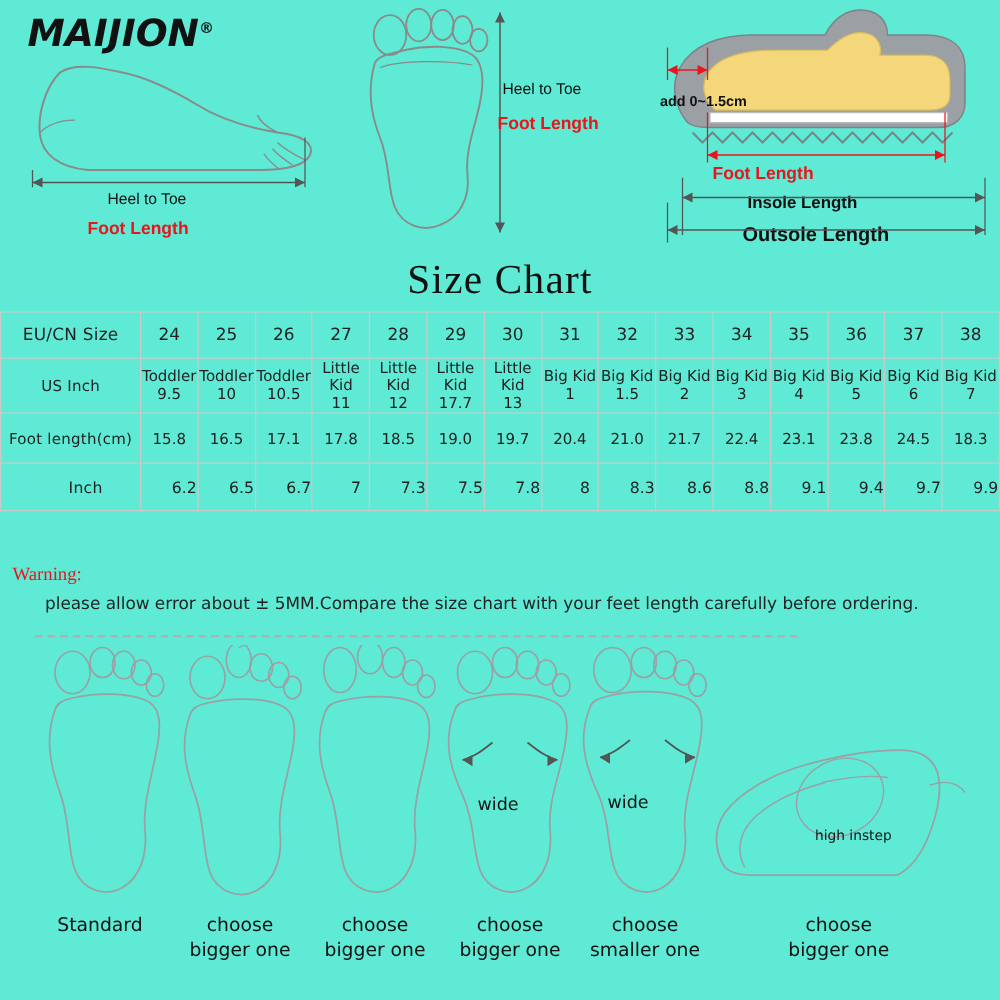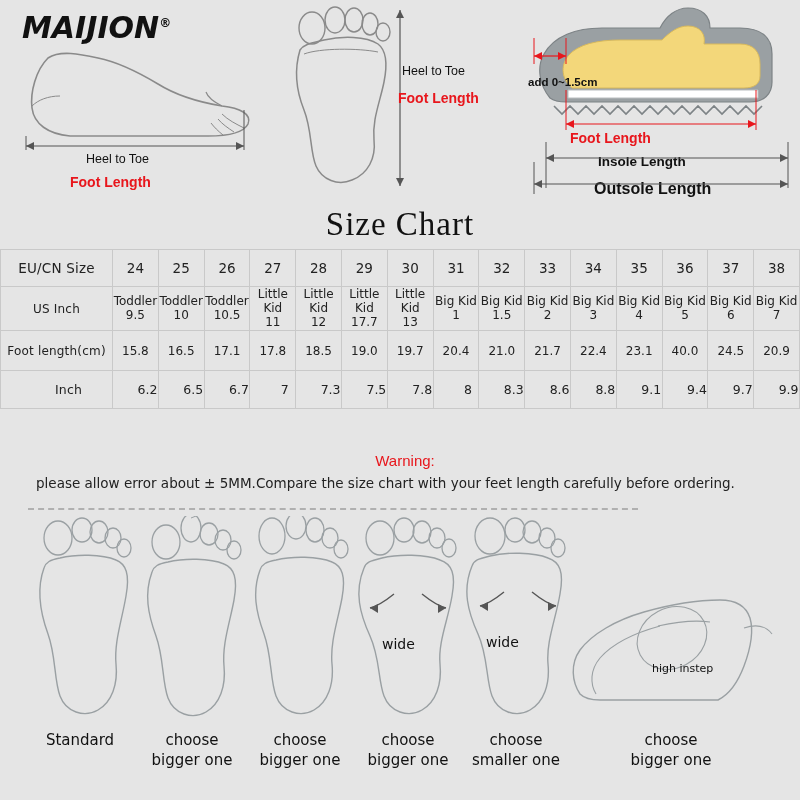--- a/index.html
+++ b/index.html
@@ -3,21 +3,21 @@
 <meta charset="utf-8">
 <style>
   * { box-sizing: border-box; }
   html, body {
     margin: 0; padding: 0;
     width: 800px; height: 800px;
     background: #ffffff;
     font-family: "Liberation Sans", sans-serif;
     overflow: hidden;
   }
-  .page { position: relative; width: 800px; height: 800px; background:#e5e5e5; }
+  .page { position: relative; width: 800px; height: 800px; background:#5eead4; }
 
   
   .top-area { position: relative; width: 800px; height: 200px; }
   .brand {
     position: absolute; left: 22px; top: 10px;
     font-family: "DejaVu Sans", sans-serif;
     font-weight: bold; font-style: italic;
     font-size: 30px; color: #111; letter-spacing: 0px;
   }
   .brand .reg { font-size: 12px; vertical-align: super; font-style: normal; }
@@ -61,22 +61,21 @@
   }
   td.us { font-size: 10px; line-height: 1.15; height: 46px; }
   td.red { color: #e8161c; font-size: 13px; }
   tr.r-foot td { height: 40px; }
   tr.r-inch td { height: 38px; font-size: 12.5px; padding-left: 24px; }
 
   
   .warning { position: absolute; left: 0; top: 446px; width: 800px; }
   .warning .w-title {
     color: #e8161c; font-size: 15px; padding: 6px 0 0 10px;
-    font-family: Liberation Sans, sans-serif;
-    text-align: center;
+    font-family: Liberation Serif, serif;
   }
   .warning .w-text {
     color: #222; font-size: 13.5px; padding: 6px 0 0 36px;
     font-family: "DejaVu Sans", sans-serif;
   }
 
   
   .feet-area { position: absolute; left: 0; top: 498px; width: 800px; height: 302px; }
   .dashed-line {
     position: absolute; left: 28px; top: 10px; width: 610px;
@@ -226,23 +225,23 @@
             <td class="red">17.1</td>
             <td class="red">17.8</td>
             <td class="red">18.5</td>
             <td class="red">19.0</td>
             <td class="red">19.7</td>
             <td class="red">20.4</td>
             <td class="red">21.0</td>
             <td class="red">21.7</td>
             <td class="red">22.4</td>
             <td class="red">23.1</td>
-            <td class="red">40.0</td>
+            <td class="red">23.8</td>
             <td class="red">24.5</td>
-            <td class="red">20.9</td>
+            <td class="red">18.3</td>
           </tr>
           <tr class="r-inch">
             <td class="rowlabel">Inch</td>
             <td>6.2</td>
             <td>6.5</td>
             <td>6.7</td>
             <td>7</td>
             <td>7.3</td>
             <td>7.5</td>
             <td>7.8</td>

